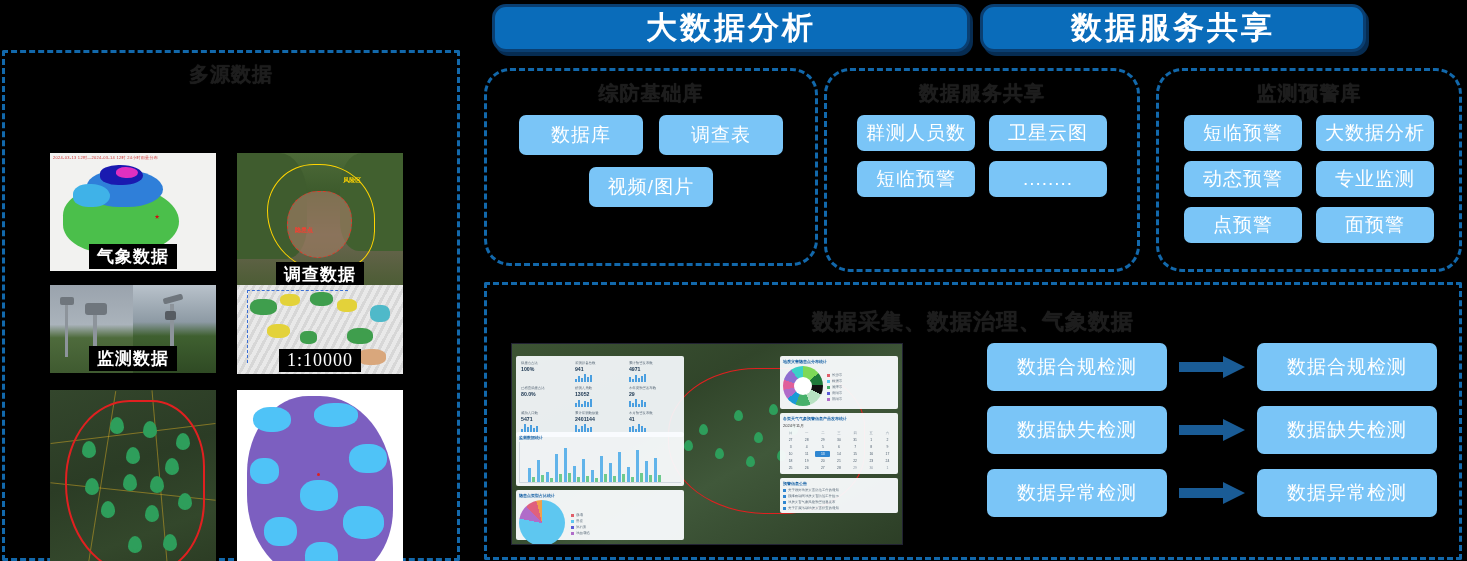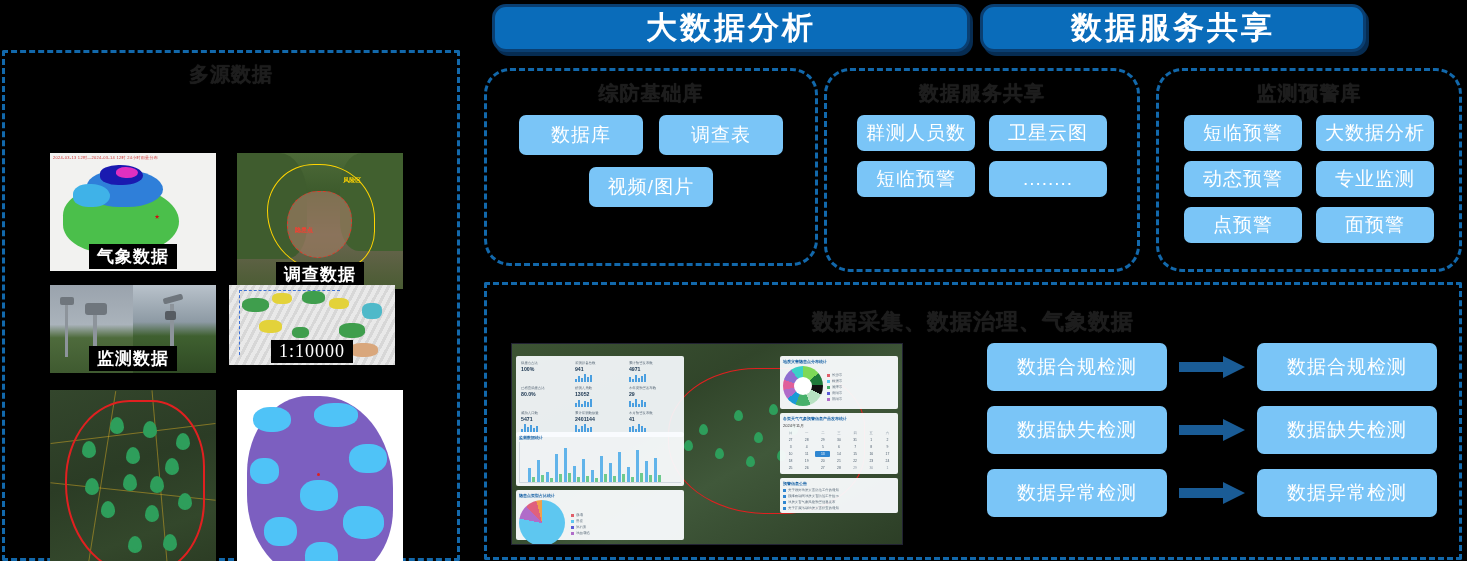--- a/index.html
+++ b/index.html
@@ -68,21 +68,21 @@
 
   
   #thumb-monitor{left:45px;top:232px;width:166px;height:88px;}
   #thumb-monitor .half{position:absolute;top:0;height:100%;width:50%;}
   #thumb-monitor .half.l{left:0;background:linear-gradient(180deg,#9aa3ad 0%,#aab3bb 45%,#4e6b3c 60%,#3f5a30 100%);}
   #thumb-monitor .half.r{left:50%;background:linear-gradient(180deg,#b9c2cb 0%,#8d9aa4 42%,#3f6030 58%,#2f4a24 100%);}
   .pole{position:absolute;background:#8d949b;}
   .polehead{position:absolute;background:#6f767d;border-radius:2px;}
 
   
-  #thumb-map10k{left:224px;top:232px;width:166px;height:80px;background:#fca5a5;}
+  #thumb-map10k{left:232px;top:232px;width:166px;height:89px;background:#fca5a5;}
   #thumb-map10k .patch{position:absolute;border-radius:40%;}
 
   
   #thumb-sat{left:45px;top:337px;width:166px;height:195px;
     background:linear-gradient(160deg,#33462c 0%,#2b3c25 40%,#33472b 70%,#293821 100%);}
   #thumb-sat .border{position:absolute;left:9%;top:5%;width:82%;height:88%;
     border:2px solid #e02020;border-radius:46% 38% 42% 52%;}
   .pin{position:absolute;width:14px;height:17px;background:#2e9e5b;
        border-radius:50% 50% 50% 50%/60% 60% 40% 40%;}
   .pin:after{content:"";position:absolute;left:4px;top:12px;border-left:3px solid transparent;

